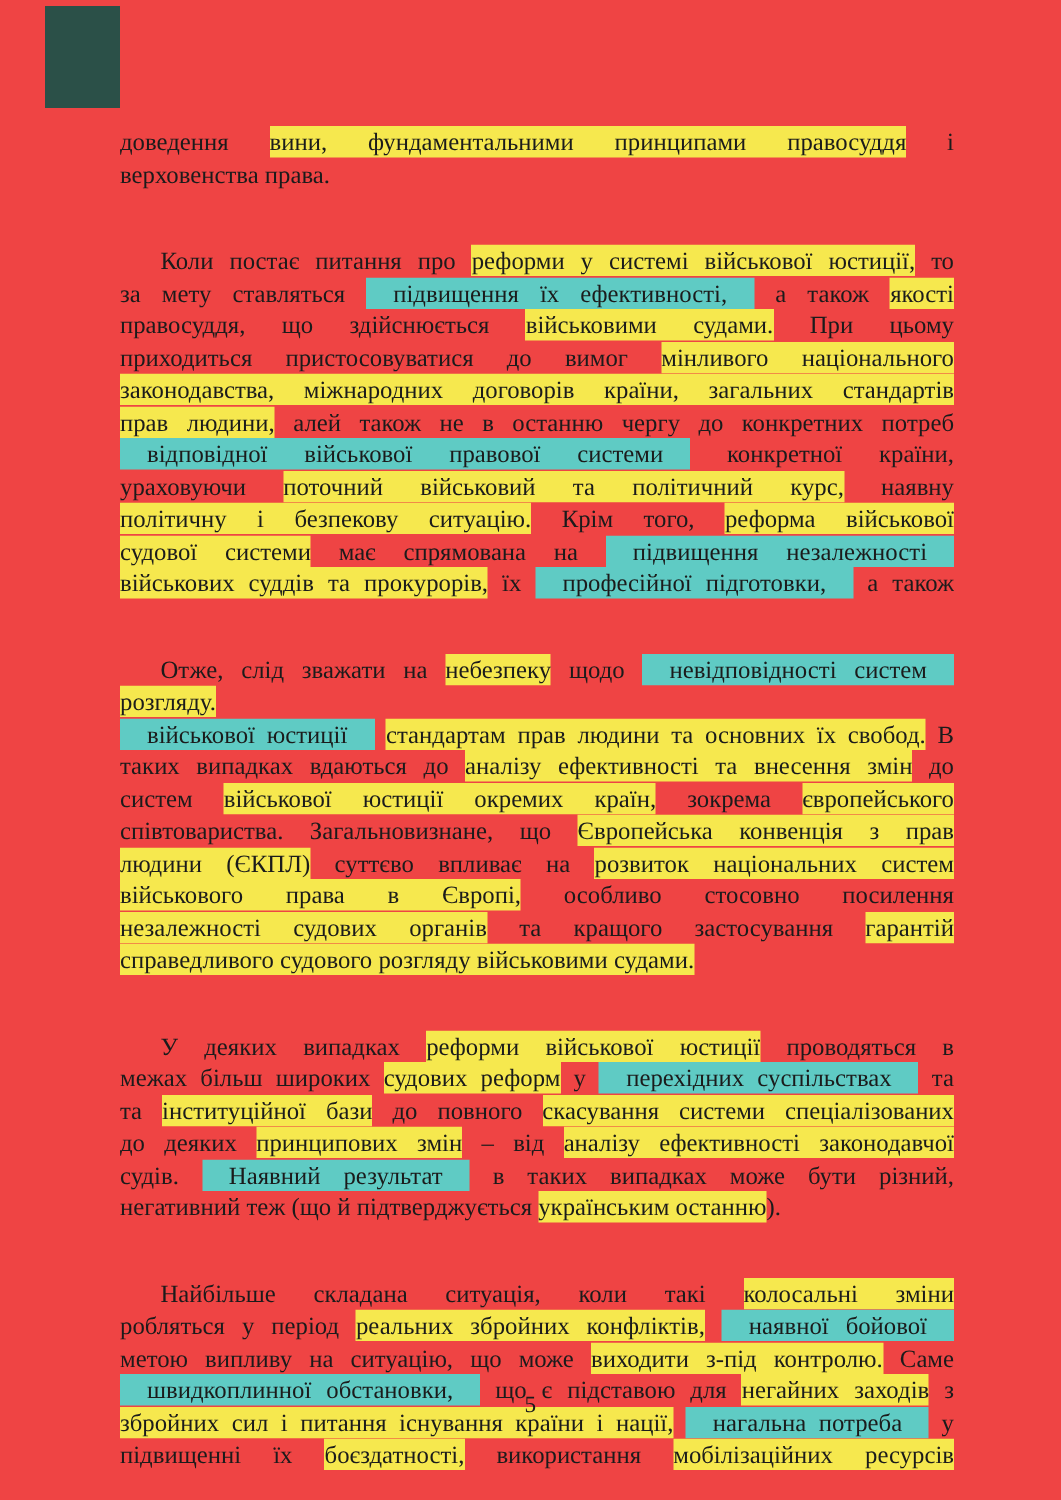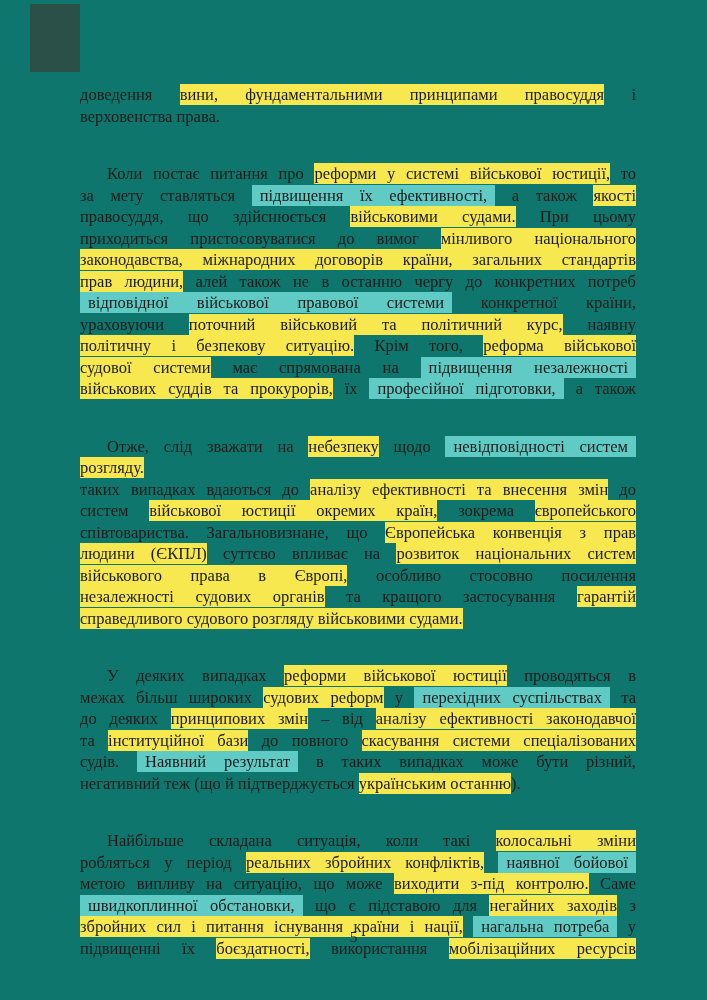--- a/index.html
+++ b/index.html
@@ -31,63 +31,64 @@
   .line {
     height: 21.5px;
     overflow: hidden;
     text-align: justify;
     text-align-last: justify;
     white-space: normal;
   }
   .line.end { text-align-last: left; }
   .line.indent { padding-left: 27px; margin-top: 36px; }
   .hl-y { background: var(--hl-y, #f6e84e); padding: 1px 0; }
-  .hl-c { background: var(--hl-c, #5fcbc4); padding: 1px 8px; }
+  .hl-c { background: var(--hl-c, #5fcbc4); padding: 1px 18px; }
   .page-number {
     position: absolute;
     left: 0;
     top: 928px;
     width: 707px;
     text-align: center;
     color: var(--ink, #1b1b1b);
     font-size: 15.5px;
   }
 </style>
 </head>
 <body>
 
-<div class="page" style="background: #0f766e;">
+<div class="page" style="background: #ef4444;">
   <div class="corner-mark"></div>
   <div class="text-col">
       <div class="line"><span>доведення </span><span class="hl-y">вини, фундаментальними принципами правосуддя</span><span> і</span></div>
       <div class="line end"><span>верховенства права.</span></div>
       <div class="line indent"><span>Коли постає питання про </span><span class="hl-y">реформи у системі військової юстиції,</span><span> то</span></div>
       <div class="line"><span>за мету ставляться </span><span class="hl-c">підвищення їх ефективності,</span><span> а також </span><span class="hl-y">якості</span></div>
       <div class="line"><span>правосуддя, що здійснюється </span><span class="hl-y">військовими судами.</span><span> При цьому</span></div>
       <div class="line"><span>приходиться пристосовуватися до вимог </span><span class="hl-y">мінливого національного</span></div>
       <div class="line"><span class="hl-y">законодавства, міжнародних договорів країни, загальних стандартів</span></div>
       <div class="line"><span class="hl-y">прав людини,</span><span> алей також не в останню чергу до конкретних потреб</span></div>
       <div class="line"><span class="hl-c">відповідної військової правової системи</span><span> конкретної країни,</span></div>
       <div class="line"><span>ураховуючи </span><span class="hl-y">поточний військовий та політичний курс,</span><span> наявну</span></div>
       <div class="line"><span class="hl-y">політичну і безпекову ситуацію.</span><span> Крім того, </span><span class="hl-y">реформа військової</span></div>
       <div class="line"><span class="hl-y">судової системи</span><span> має спрямована на </span><span class="hl-c">підвищення незалежності</span></div>
       <div class="line"><span class="hl-y">військових суддів та прокурорів,</span><span> їх </span><span class="hl-c">професійної підготовки,</span><span> а також</span></div>
       <div class="line indent"><span>Отже, слід зважати на </span><span class="hl-y">небезпеку</span><span> щодо </span><span class="hl-c">невідповідності систем</span></div>
       <div class="line end"><span class="hl-y">розгляду.</span></div>
+      <div class="line"><span class="hl-c">військової юстиції</span><span> </span><span class="hl-y">стандартам прав людини та основних їх свобод.</span><span> В</span></div>
       <div class="line"><span>таких випадках вдаються до </span><span class="hl-y">аналізу ефективності та внесення змін</span><span> до</span></div>
       <div class="line"><span>систем </span><span class="hl-y">військової юстиції окремих країн,</span><span> зокрема </span><span class="hl-y">європейського</span></div>
       <div class="line"><span>співтовариства. Загальновизнане, що </span><span class="hl-y">Європейська конвенція з прав</span></div>
       <div class="line"><span class="hl-y">людини (ЄКПЛ)</span><span> суттєво впливає на </span><span class="hl-y">розвиток національних систем</span></div>
       <div class="line"><span class="hl-y">військового права в Європі,</span><span> особливо стосовно посилення</span></div>
       <div class="line"><span class="hl-y">незалежності судових органів</span><span> та кращого застосування </span><span class="hl-y">гарантій</span></div>
       <div class="line end"><span class="hl-y">справедливого судового розгляду військовими судами.</span></div>
       <div class="line indent"><span>У деяких випадках </span><span class="hl-y">реформи військової юстиції</span><span> проводяться в</span></div>
       <div class="line"><span>межах більш широких </span><span class="hl-y">судових реформ</span><span> у </span><span class="hl-c">перехідних суспільствах</span><span> та</span></div>
+      <div class="line"><span>та </span><span class="hl-y">інституційної бази</span><span> до повного </span><span class="hl-y">скасування системи спеціалізованих</span></div>
       <div class="line"><span>до деяких </span><span class="hl-y">принципових змін</span><span> – від </span><span class="hl-y">аналізу ефективності законодавчої</span></div>
-      <div class="line"><span>та </span><span class="hl-y">інституційної бази</span><span> до повного </span><span class="hl-y">скасування системи спеціалізованих</span></div>
       <div class="line"><span>судів. </span><span class="hl-c">Наявний результат</span><span> в таких випадках може бути різний,</span></div>
       <div class="line end"><span>негативний теж (що й підтверджується </span><span class="hl-y">українським останню</span><span>).</span></div>
       <div class="line indent"><span>Найбільше складана ситуація, коли такі </span><span class="hl-y">колосальні зміни</span></div>
       <div class="line"><span>робляться у період </span><span class="hl-y">реальних збройних конфліктів,</span><span> </span><span class="hl-c">наявної бойової</span></div>
       <div class="line"><span>метою випливу на ситуацію, що може </span><span class="hl-y">виходити з-під контролю.</span><span> Саме</span></div>
       <div class="line"><span class="hl-c">швидкоплинної обстановки,</span><span> що є підставою для </span><span class="hl-y">негайних заходів</span><span> з</span></div>
       <div class="line"><span class="hl-y">збройних сил і питання існування країни і нації,</span><span> </span><span class="hl-c">нагальна потреба</span><span> у</span></div>
       <div class="line"><span>підвищенні їх </span><span class="hl-y">боєздатності,</span><span> використання </span><span class="hl-y">мобілізаційних ресурсів</span></div>
     </div>
   <div class="page-number">5</div>

